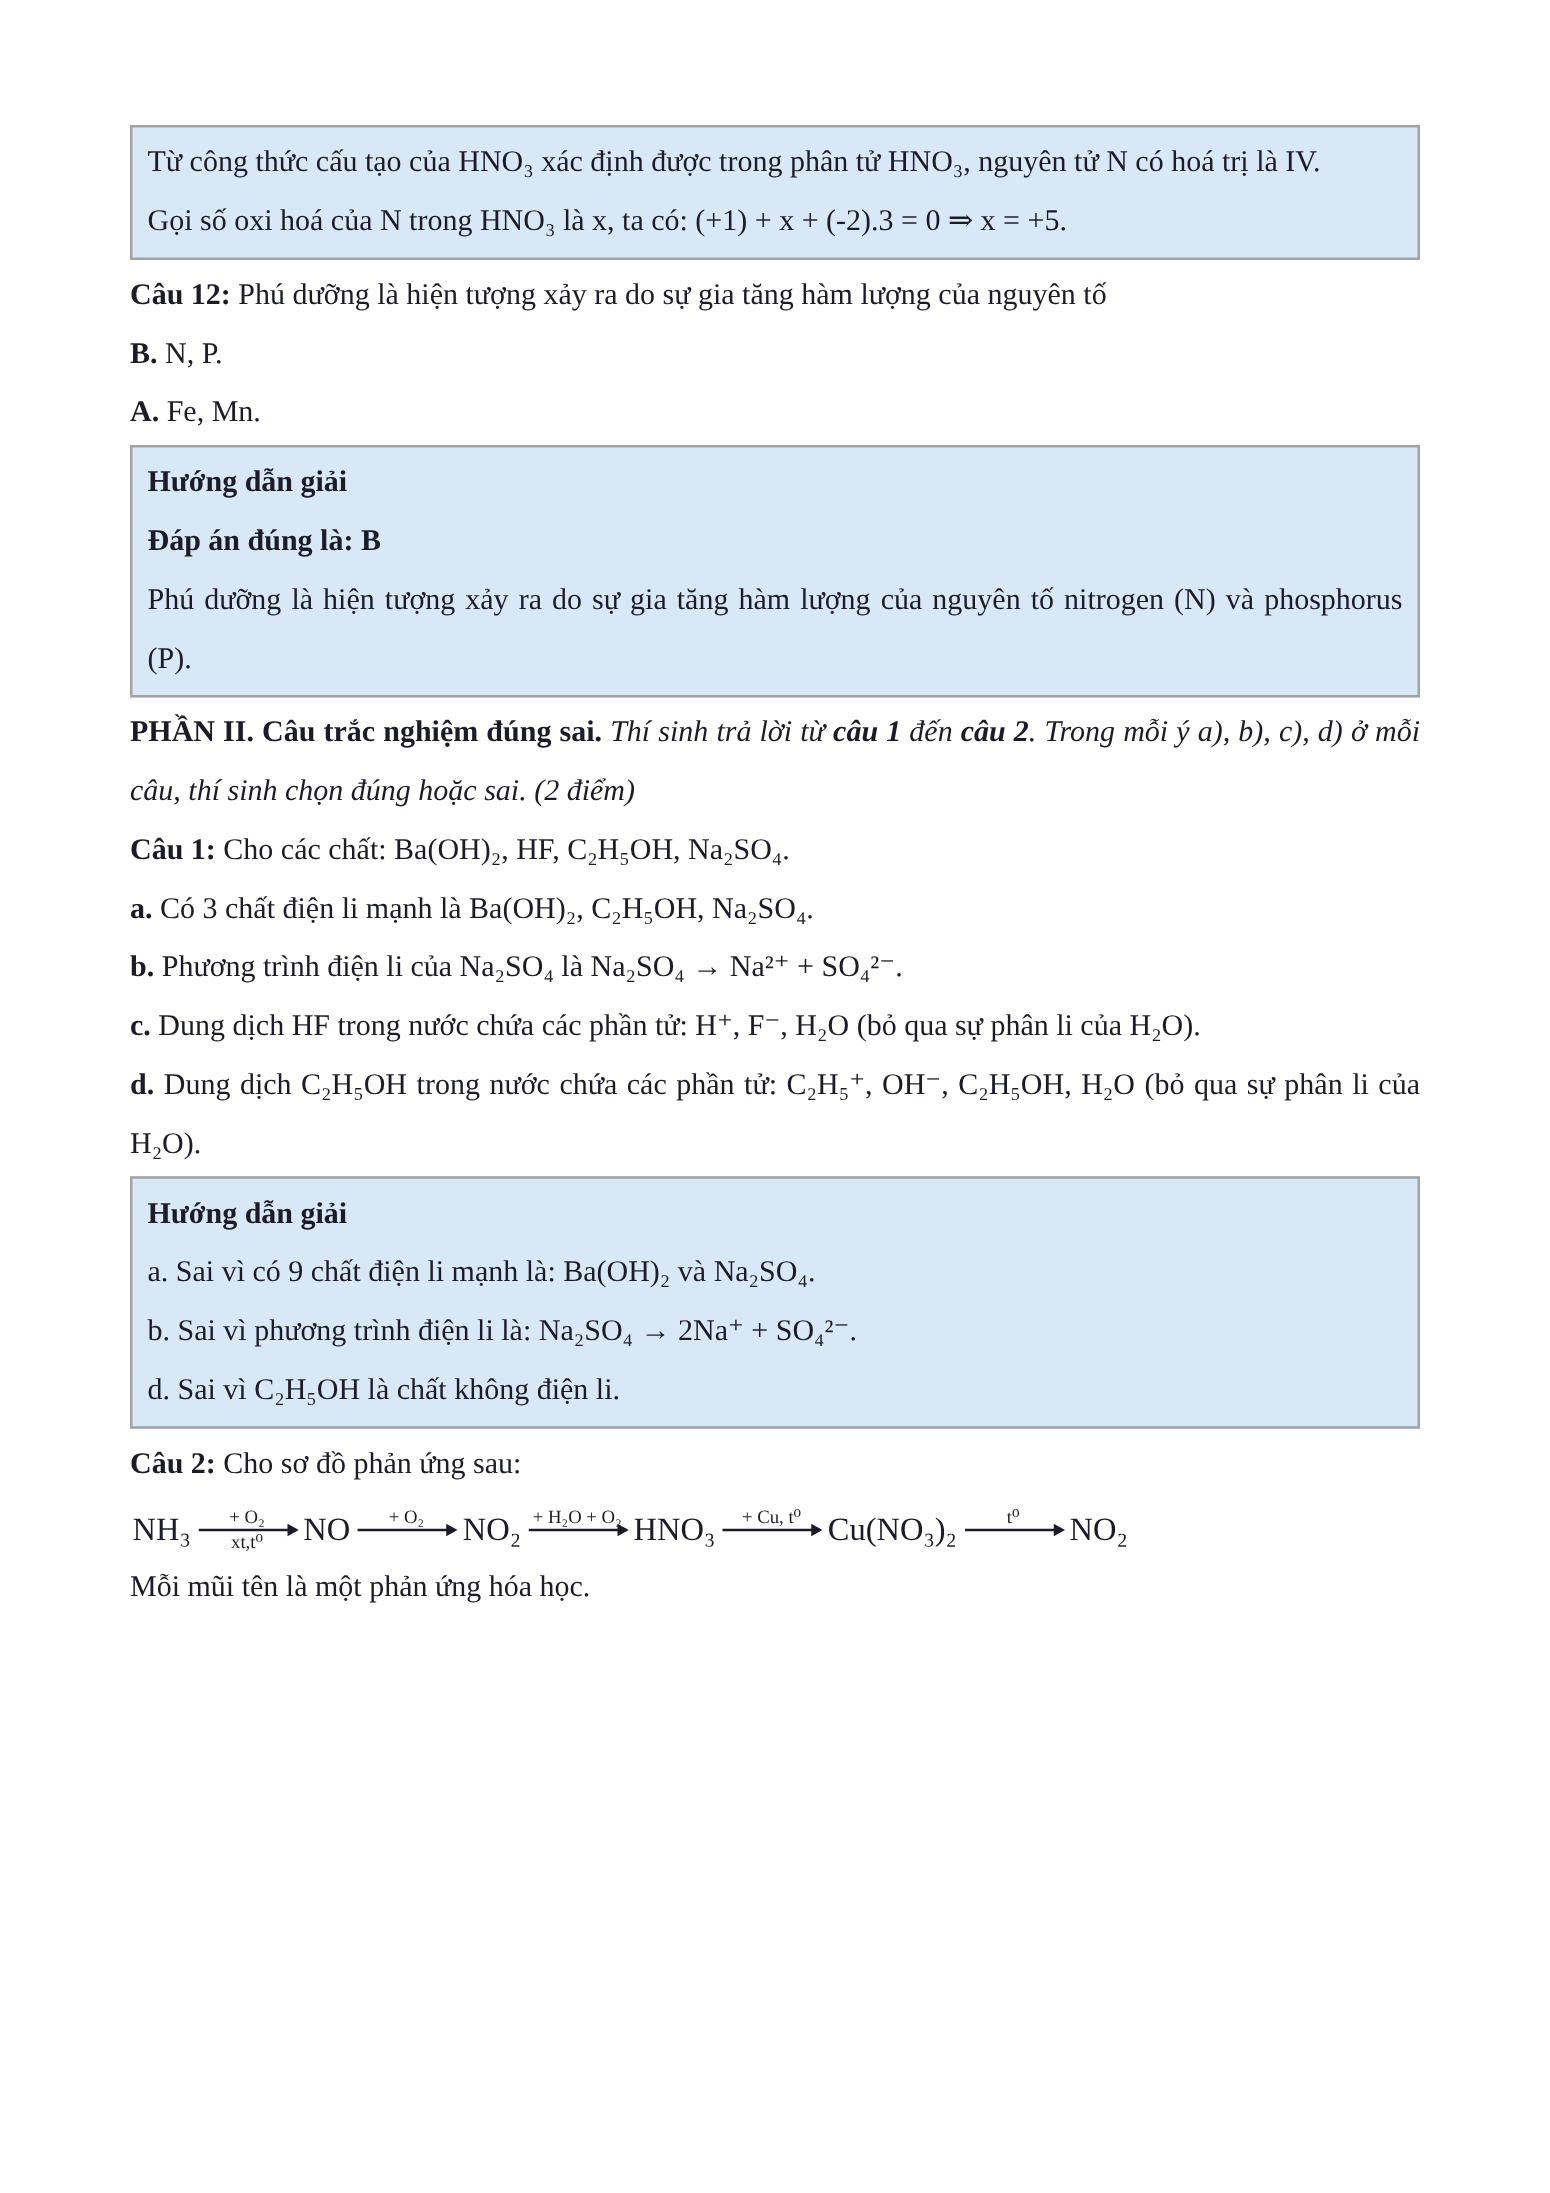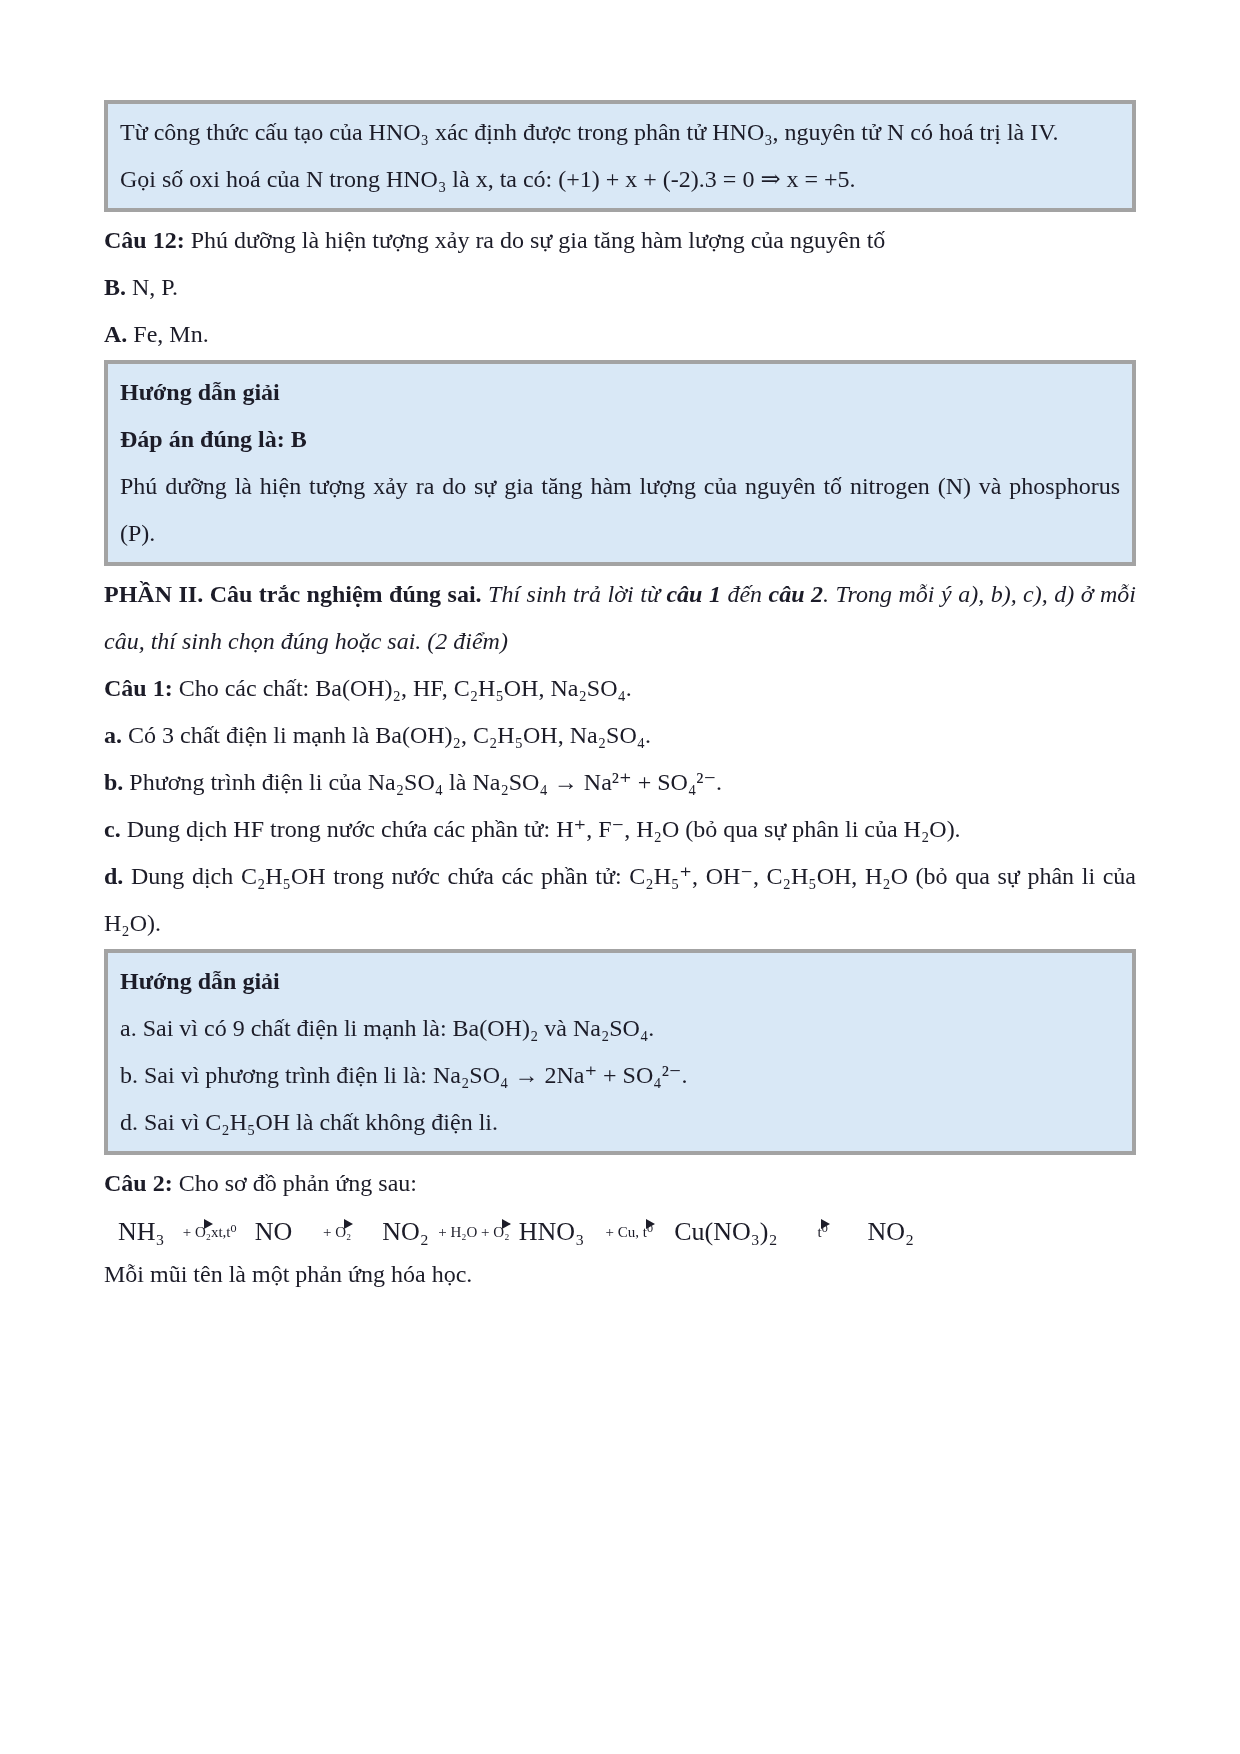--- a/index.html
+++ b/index.html
@@ -20,35 +20,35 @@
     margin: 0;
     font-size: 24px;
     line-height: 47px;
     text-align: justify;
   }
   .bold { font-weight: bold; }
   .italic { font-style: italic; }
   .bolditalic { font-weight: bold; font-style: italic; }
   .box {
     background: #d9e8f6;
-    border: 4px solid #a3a3a3;
+    border: 2px solid #a3a3a3;
     padding: 5px 12px;
     margin: 2px 0 5px 0;
   }
   .reaction {
     display: flex;
     align-items: center;
     font-size: 26px;
-    margin: 10px 0 4px 12px;
+    margin: 10px 0 4px 0;
     white-space: nowrap;
   }
   .species { padding: 0 2px; }
   .rx-arrow {
     display: inline-flex;
-    flex-direction: row;
+    flex-direction: column;
     align-items: center;
     justify-content: center;
     min-width: 78px;
     padding: 0 4px;
   }
   .rx-above, .rx-below {
     font-size: 15px;
     line-height: 18px;
     height: 18px;
     white-space: nowrap;

